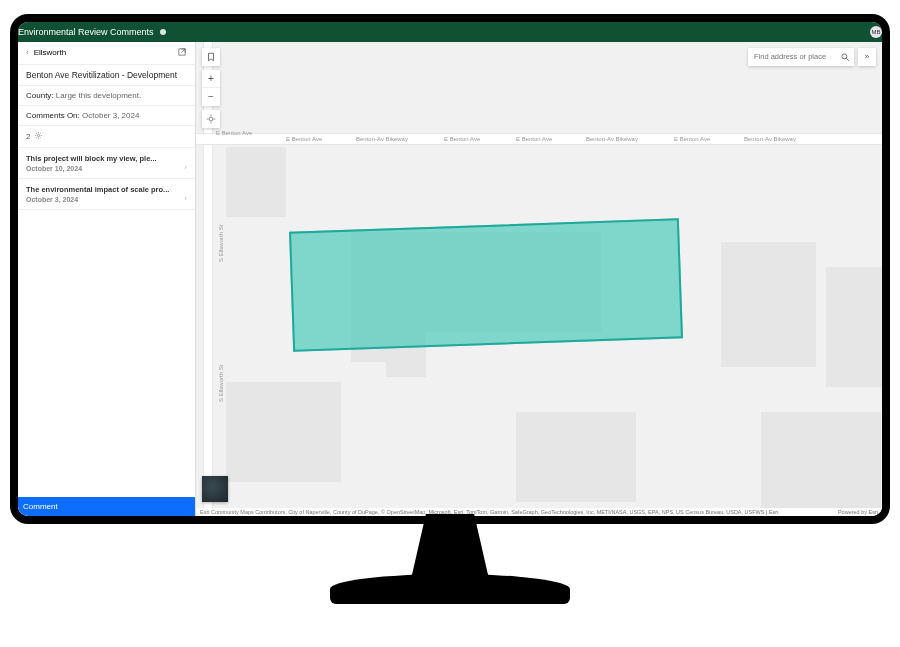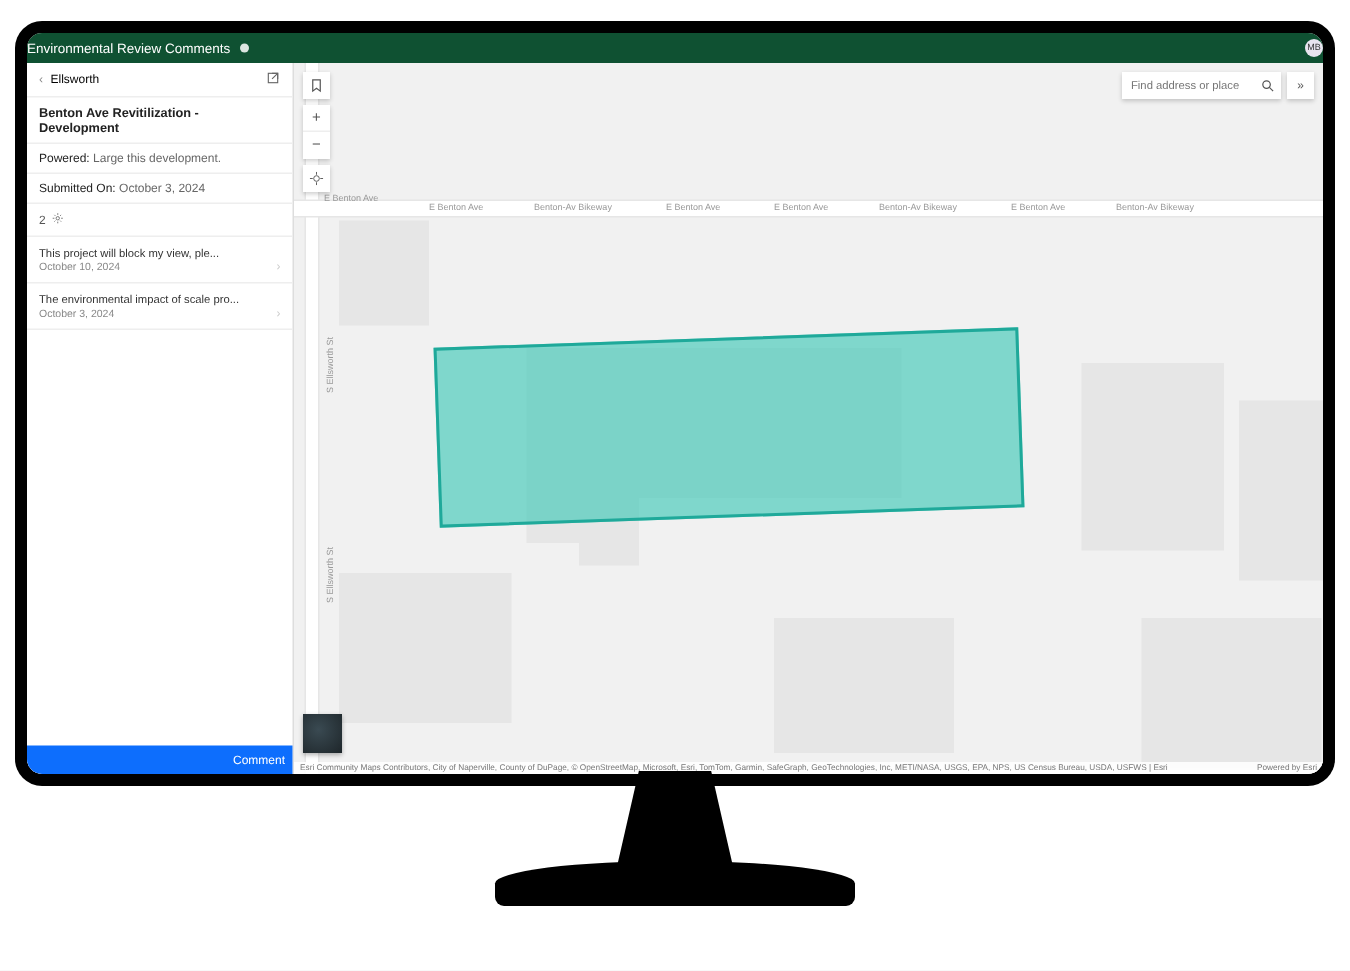--- a/index.html
+++ b/index.html
@@ -116,47 +116,48 @@
 .projects-row {
   display: flex;
   align-items: center;
   justify-content: space-between;
 }
 .back-caret {
   color: #888;
   font-size: 8px;
 }
 .popout-icon svg { width: 10px; height: 10px; }
-.project-title { font-size: 8.5px; font-weight: 700; color: #222; }
+.project-title { font-size: 8.5px; font-weight: 400; color: #222; }
 .detail-label { color: #222; }
 .detail-val { color: #666; }
 .count-row {
   display: flex;
   align-items: center;
   gap: 4px;
   color: #555;
 }
 .gear-icon svg { width: 9px; height: 9px; }
 
 .comment-row {
   padding: 6px 8px;
   border-bottom: 1px solid #eee;
   display: flex;
   justify-content: space-between;
   align-items: flex-end;
+  font-weight: bold;
 }
 .comment-text { color: #333; font-size: 7.5px; }
 .comment-date { color: #888; font-size: 7px; margin-top: 2px; }
 .chev { color: #ccc; font-size: 8px; }
 
 .sidebar-spacer { flex: 1; }
 .comment-btn {
   background: #0d6efd;
   color: #fff;
-  text-align: right;
+  text-align: left;
   padding: 5px;
   font-size: 8px;
   margin: 0;
 }
 
 
 .map-wrap {
   flex: 1;
   position: relative;
   background: #f1f1f1;
@@ -314,26 +315,26 @@
                   <path d="M7 3 L13 3 L13 9 M13 3 L7 9"></path>
                 </svg>
             </span>
           </div>
 
           <div class="side-row">
             <div class="project-title">Benton Ave Revitilization - Development</div>
           </div>
 
           <div class="side-row">
-            <span class="detail-label">Powered:</span>
+            <span class="detail-label">County:</span>
             <span class="detail-val">Large this development.</span>
           </div>
 
           <div class="side-row">
-            <span class="detail-label">Submitted On:</span>
+            <span class="detail-label">Comments On:</span>
             <span class="detail-val">October 3, 2024</span>
           </div>
 
           <div class="side-row count-row">
             <span>2</span>
             <span class="gear-icon">
               <svg viewBox="0 0 16 16" fill="none" stroke="#666" stroke-width="1">
                   <circle cx="8" cy="8" r="2"></circle>
                   <path d="M8 2v2M8 12v2M2 8h2M12 8h2M4 4l1.2 1.2M10.8 10.8L12 12M12 4l-1.2 1.2M5.2 10.8L4 12"></path>
                 </svg>

